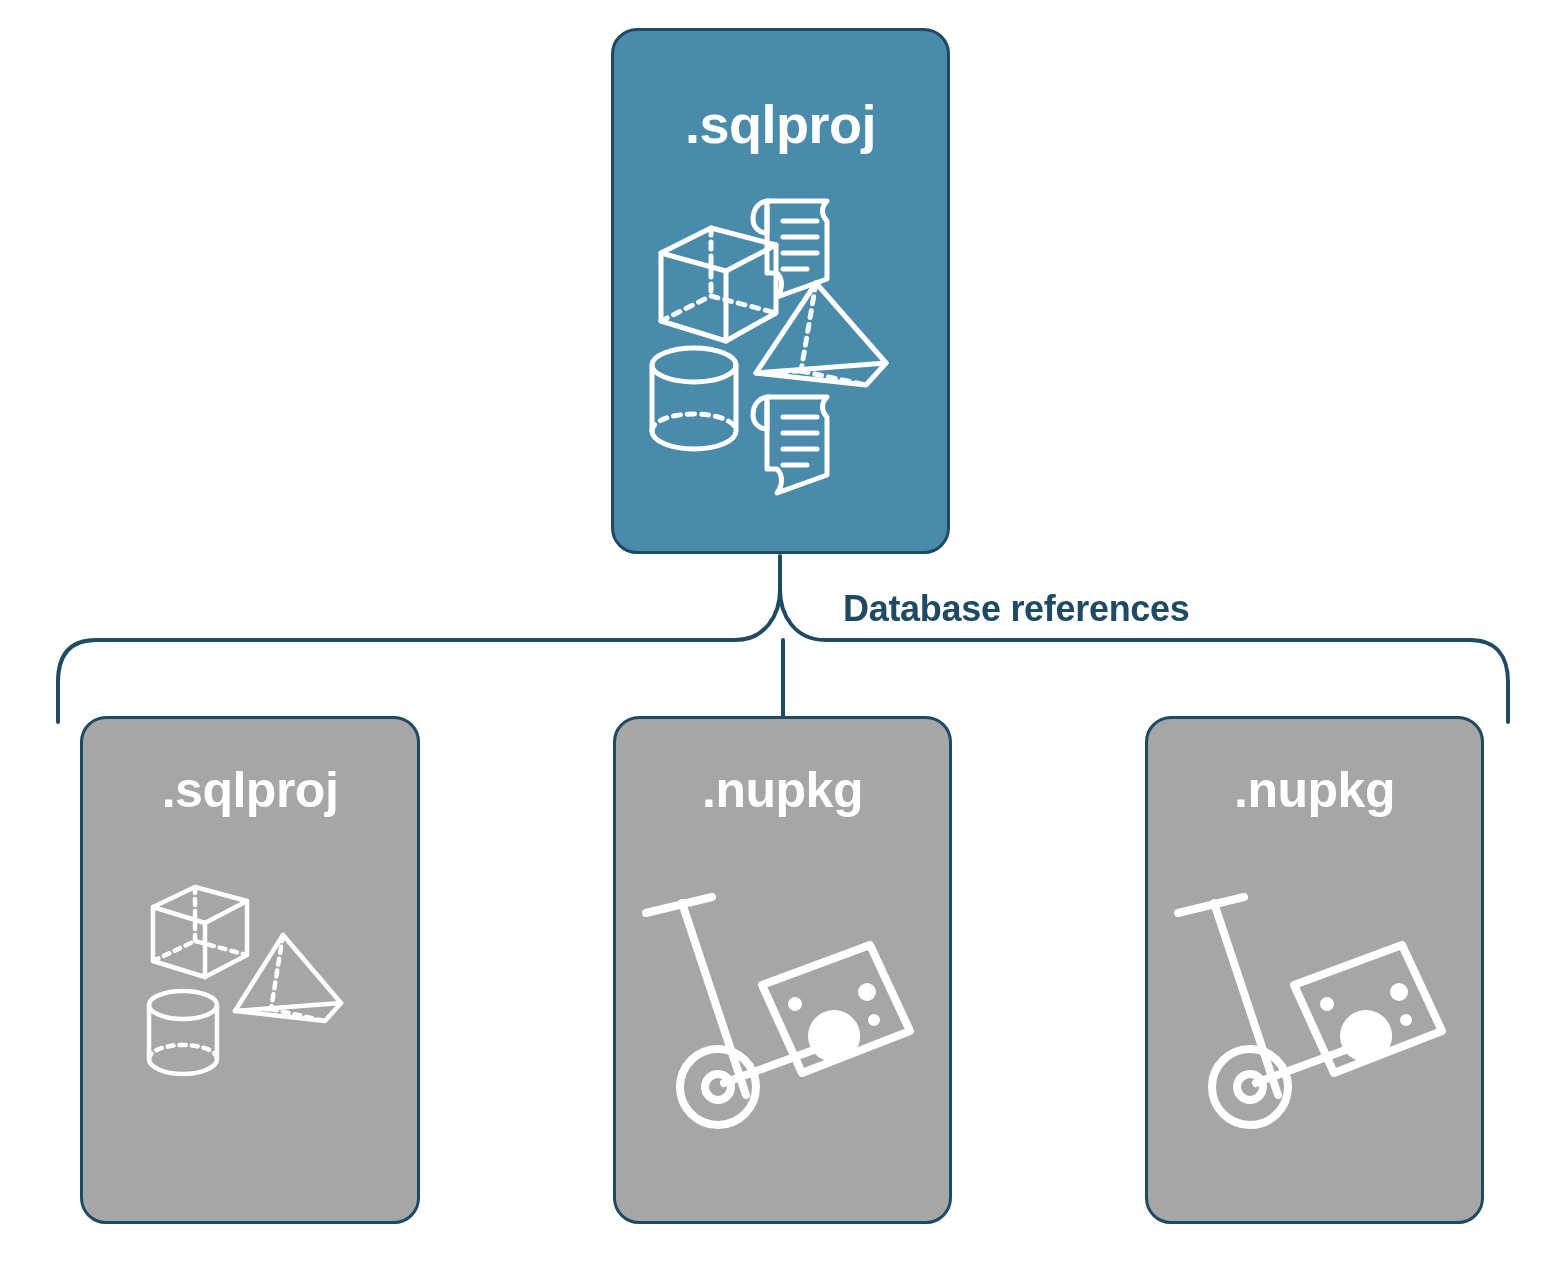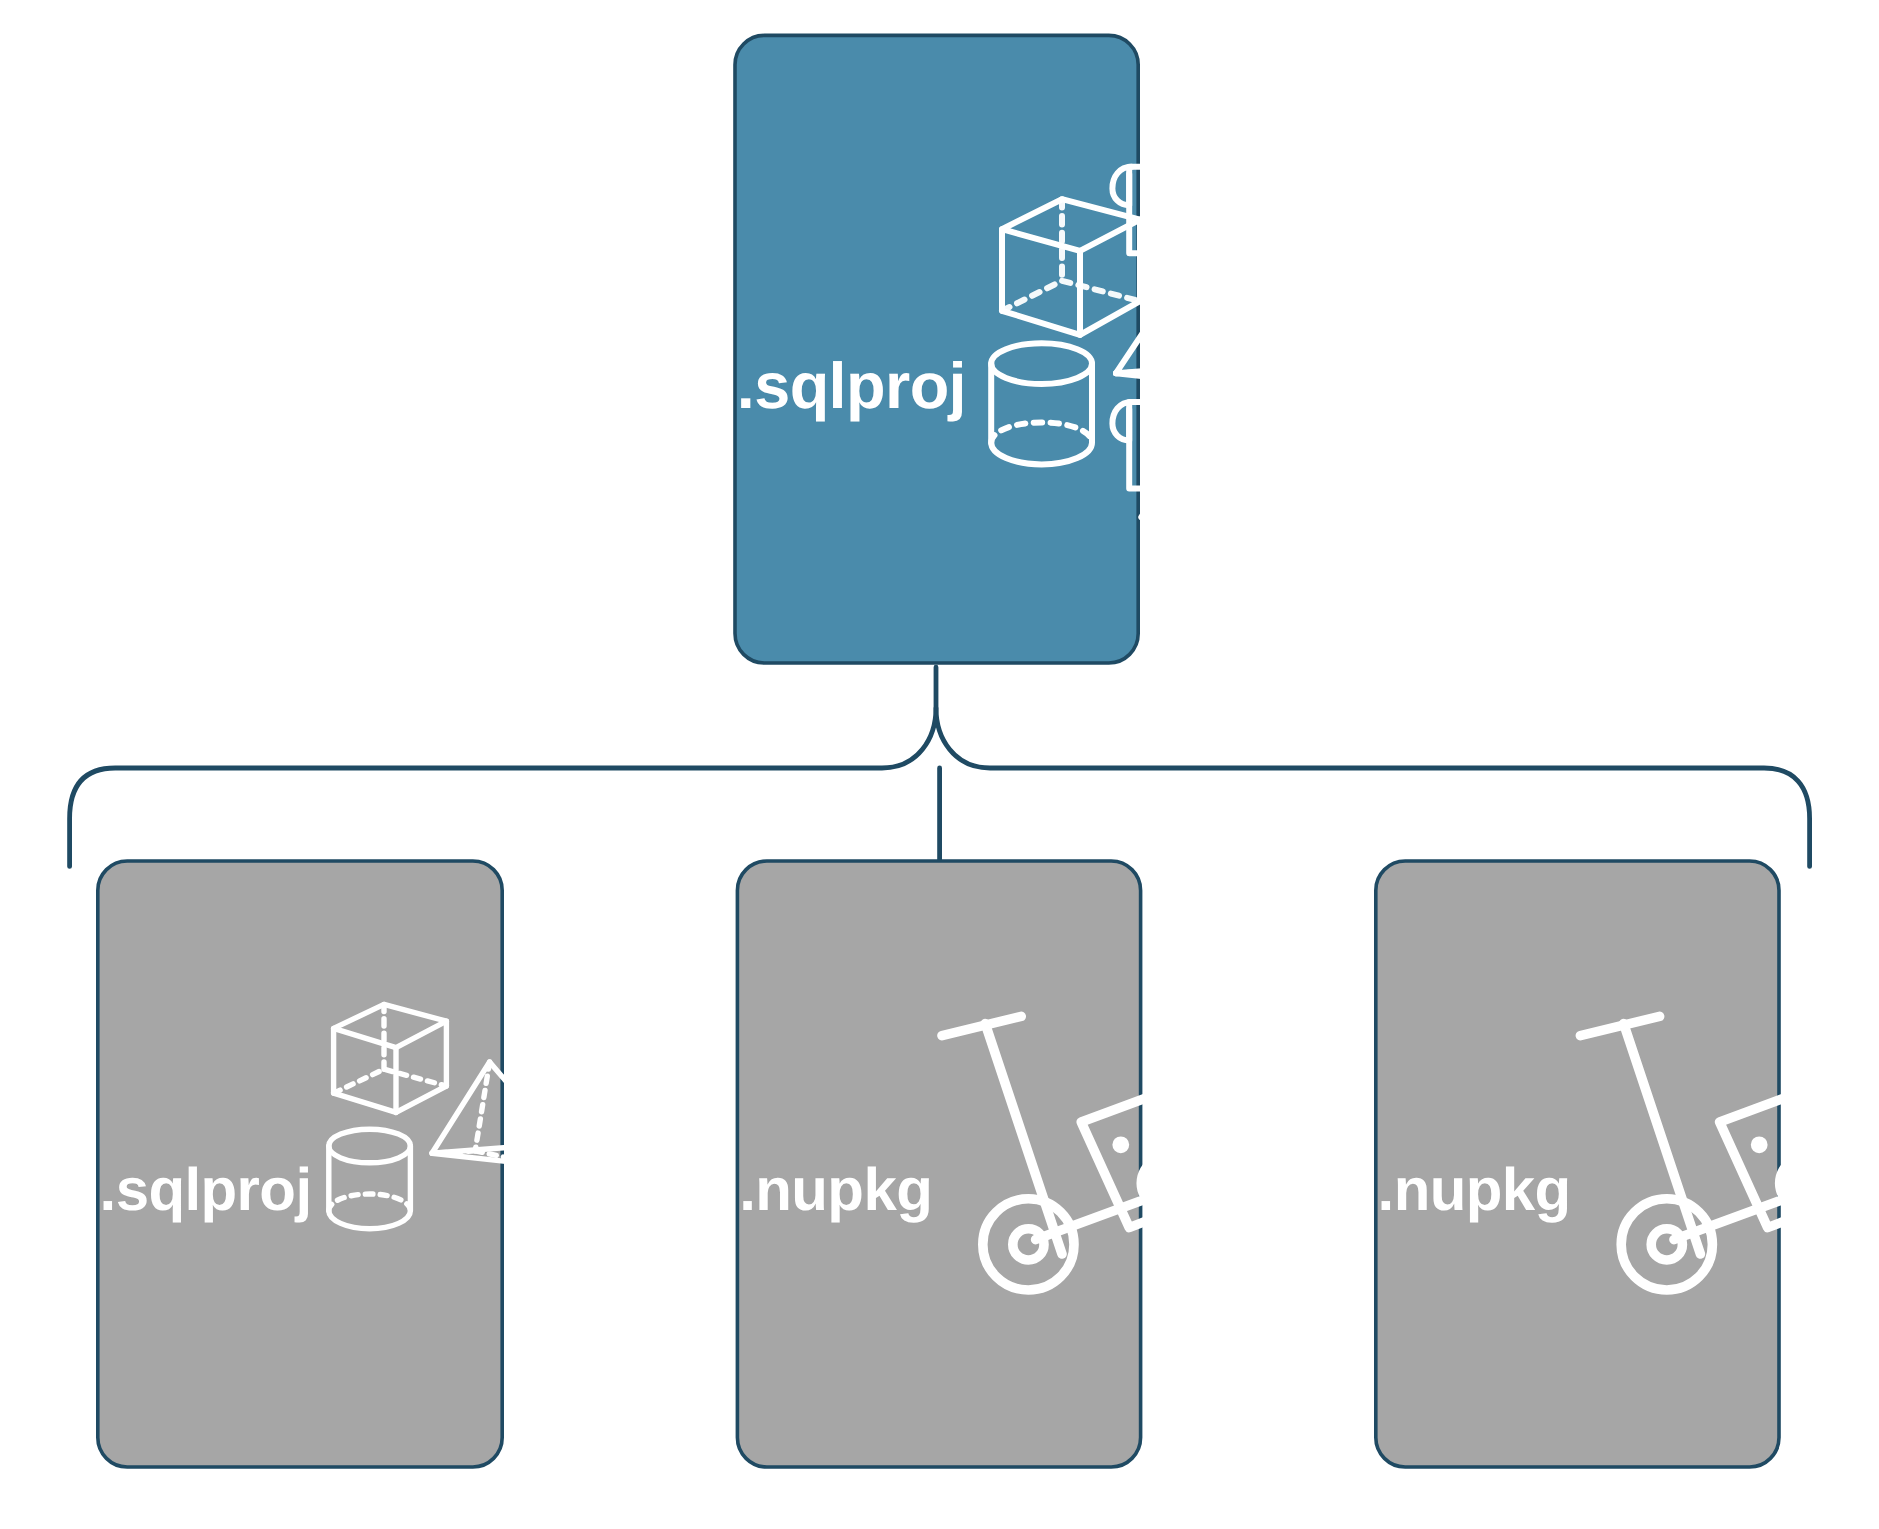--- a/index.html
+++ b/index.html
@@ -17,21 +17,21 @@
   #diagram {
     position: absolute;
     inset: 0;
   }
   .node {
     position: absolute;
     border-radius: 26px;
     border: 3px solid #1f4a63;
     box-sizing: border-box;
     display: flex;
-    flex-direction: row;
+    flex-direction: column;
     align-items: center;
   }
   .node.primary {
     background: #4a8bab;
   }
   .node.secondary {
     background: #a6a6a6;
   }
   .node-title {
     color: #ffffff;
@@ -234,14 +234,15 @@
           <polygon points="124,110 232,70 272,156 164,198"></polygon>
           <circle cx="157" cy="129" r="7" fill="#ffffff" stroke="none"></circle>
           <path d="M196,135 a26,26 0 1,0 0.1,0 Z" fill="#ffffff" stroke="none"></path>
           <circle cx="229" cy="117" r="9" fill="#ffffff" stroke="none"></circle>
           <circle cx="236" cy="145" r="6" fill="#ffffff" stroke="none"></circle>
         </g>
       </svg>
     </div>
   </div>
 
+  <div class="edge-label">Database references</div>
 
 </div>
 
 </body></html>

